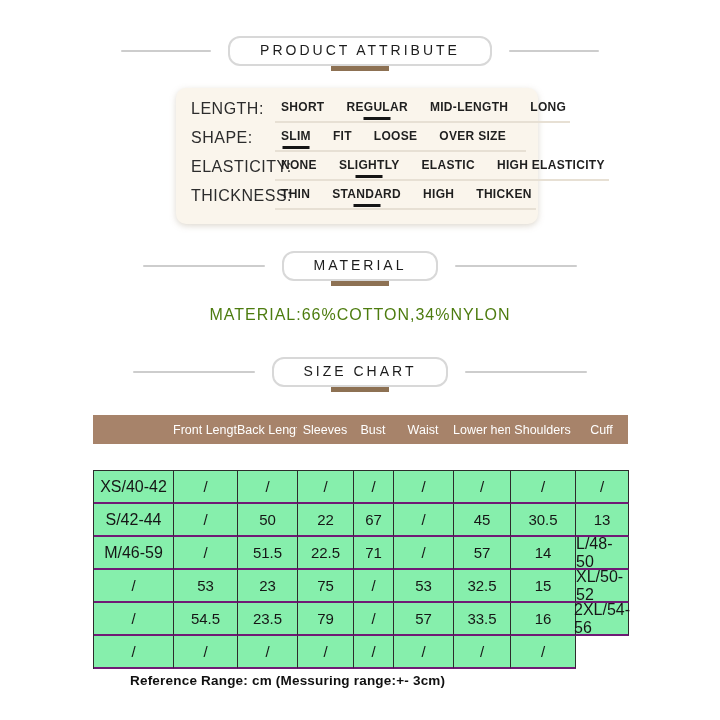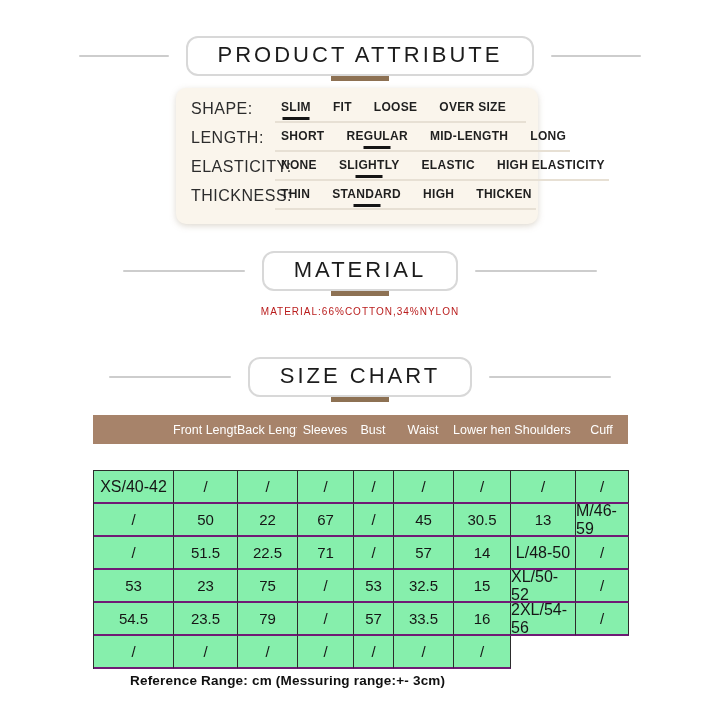--- a/index.html
+++ b/index.html
@@ -7,21 +7,21 @@
     width:720px;height:720px;background:#ffffff;position:relative;
     font-family:"Liberation Sans", sans-serif;color:#1d1d1d;overflow:hidden;
   }
   
   .section-header{position:absolute;left:0;width:720px;display:flex;align-items:center;justify-content:center;}
   .hline{height:2px;background:#cdcdcd;border-radius:1px;}
   .hline.short{width:90px;}
   .hline.long{width:122px;}
   .pill{
     position:relative;margin:0 17px;background:#fff;border:2px solid #d8d8d8;border-radius:12px;
-    padding:4px 30px 6px;font-size:22px;letter-spacing:3px;font-weight:500;color:#1c1c1c;white-space:nowrap;
+    padding:4px 30px 6px;font-size:14px;letter-spacing:3px;font-weight:500;color:#1c1c1c;white-space:nowrap;
   }
   .accent-bar{position:absolute;left:50%;transform:translateX(-50%);bottom:-7px;width:58px;height:5px;background:#8d7153;}
   #hdr-attribute{top:36px;}
   #hdr-material{top:251px;}
   #hdr-size{top:357px;}
 
   
   #attr-panel{
     position:absolute;left:176px;top:88px;width:362px;height:136px;
     background:#faf5ec;border-radius:10px;box-shadow:0 2px 6px rgba(160,145,120,.35);
@@ -29,21 +29,21 @@
   }
   .attr-row{display:flex;align-items:flex-end;}
   .attr-label{font-size:16px;letter-spacing:.5px;color:#2c2c2c;white-space:nowrap;margin-right:12px;padding-bottom:5px;min-width:72px;}
   .attr-options{flex:1;display:flex;gap:22px;align-items:flex-end;border-bottom:2px solid #e7e0d4;padding:0 4px 7px 6px;margin-right:12px;}
   .opt{font-size:12px;font-weight:bold;letter-spacing:.3px;color:#1f1f1f;white-space:nowrap;}
   .opt-selected{position:relative;}
   .opt-selected::after{content:"";position:absolute;left:50%;transform:translateX(-50%);bottom:-6px;width:27px;height:3px;background:#151515;}
 
   
   #material-text{position:absolute;top:306px;left:0;width:720px;text-align:center;
-    font-size:10px;font-weight:500;letter-spacing:1px;color:#b91c1c;}
+    font-size:16px;font-weight:500;letter-spacing:1px;color:#4d7c0f;}
 
   
   .cols{display:grid;grid-template-columns:80px 64px 60px 56px 40px 60px 57px 65px 53px;}
   #size-header{
     position:absolute;left:93px;top:415px;width:535px;height:29px;background:#a7836a;
     align-items:center;color:#ffffff;font-size:12.5px;text-align:center;
   }
   #size-header .hcell{overflow:hidden;white-space:nowrap;}
   #size-table{
     position:absolute;left:93px;top:470px;width:535px;
@@ -64,35 +64,35 @@
   <div class="hline short"></div>
   <div class="pill">
     <span>PRODUCT ATTRIBUTE</span>
     <div class="accent-bar"></div>
   </div>
   <div class="hline short"></div>
 </div>
 
 <div id="attr-panel">
   <div class="attr-row">
+    <span class="attr-label">LENGTH:</span>
+    <div class="attr-options">
+      <span class="opt">SHORT</span>
+      <span class="opt opt-selected">REGULAR</span>
+      <span class="opt">MID-LENGTH</span>
+      <span class="opt">LONG</span>
+    </div>
+  </div>
+  <div class="attr-row">
     <span class="attr-label">SHAPE:</span>
     <div class="attr-options">
       <span class="opt opt-selected">SLIM</span>
       <span class="opt">FIT</span>
       <span class="opt">LOOSE</span>
       <span class="opt">OVER SIZE</span>
-    </div>
-  </div>
-  <div class="attr-row">
-    <span class="attr-label">LENGTH:</span>
-    <div class="attr-options">
-      <span class="opt">SHORT</span>
-      <span class="opt opt-selected">REGULAR</span>
-      <span class="opt">MID-LENGTH</span>
-      <span class="opt">LONG</span>
     </div>
   </div>
   <div class="attr-row">
     <span class="attr-label">ELASTICITY:</span>
     <div class="attr-options">
       <span class="opt">NONE</span>
       <span class="opt opt-selected">SLIGHTLY</span>
       <span class="opt">ELASTIC</span>
       <span class="opt">HIGH ELASTICITY</span>
     </div>
@@ -145,20 +145,21 @@
   <div class="cell size-cell">XS/40-42</div>
   <div class="cell">/</div>
   <div class="cell">/</div>
   <div class="cell">/</div>
   <div class="cell">/</div>
   <div class="cell">/</div>
   <div class="cell">/</div>
   <div class="cell">/</div>
   <div class="cell">/</div>
 
+  <div class="cell size-cell">S/42-44</div>
   <div class="cell">/</div>
   <div class="cell">50</div>
   <div class="cell">22</div>
   <div class="cell">67</div>
   <div class="cell">/</div>
   <div class="cell">45</div>
   <div class="cell">30.5</div>
   <div class="cell">13</div>
 
   <div class="cell size-cell">M/46-59</div>

